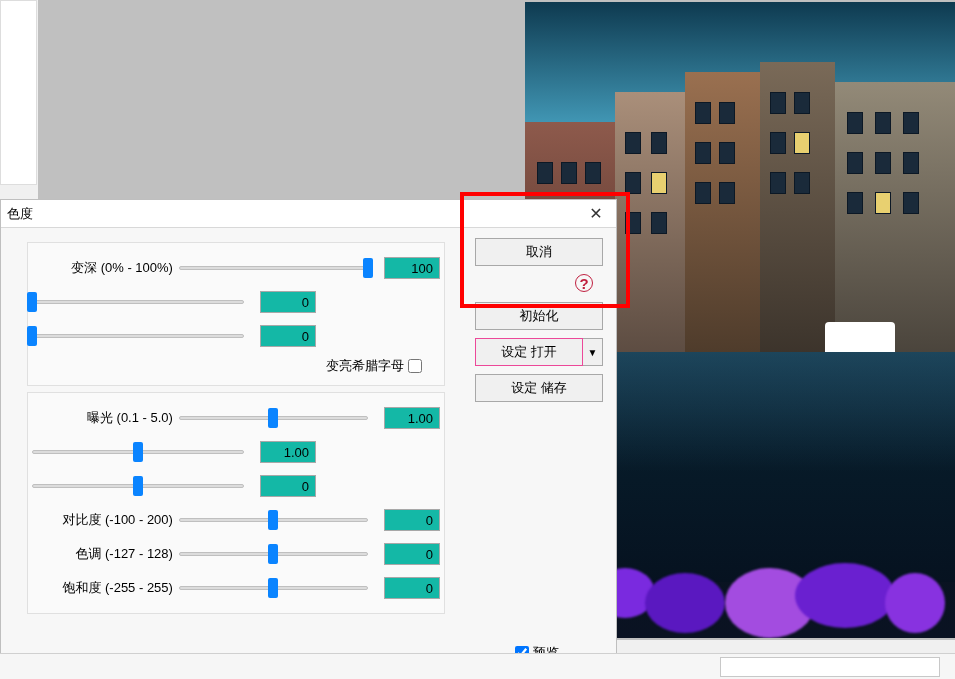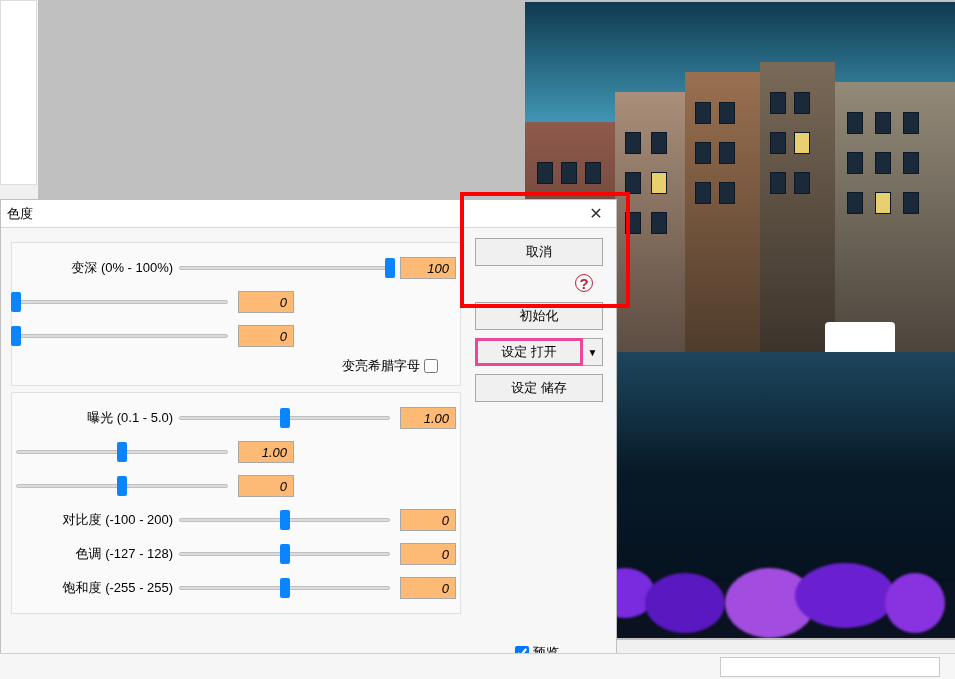--- a/index.html
+++ b/index.html
@@ -94,21 +94,21 @@
   display:flex; align-items:center; justify-content:center;
   font-size:16px; cursor:pointer; color:#333;
 }
 
 .dialog-body {
   position:absolute; left:0; top:28px; right:0; bottom:0;
   display:flex;
 }
 .left-pane {
   width:470px;
-  padding:8px 0;
+  padding:8px 16px;
 }
 .right-pane {
   flex:1;
   padding:10px 12px 0 4px;
 }
 
 
 .group {
   border:1px solid #e0e0e0;
   margin:6px 10px;
@@ -145,27 +145,26 @@
   position:absolute;
   width:10px; height:20px;
   background:#0a84ff;
   border-radius:2px;
   transform:translateX(-50%);
   cursor:pointer;
 }
 .valbox {
   width:56px;
   height:22px;
-  margin-left:10px;
+  margin-left:16px;
   border:1px solid #a8a8a8;
-  background:#fdba74;
+  background:#14b8a6;
   text-align:right;
   padding:2px 6px;
   font-size:13px;
-  font-style:italic;
 }
 
 .checkrow {
   display:flex;
   justify-content:flex-end;
   align-items:center;
   padding:4px 18px 2px 0;
   gap:4px;
 }
 .checkrow input { width:14px; height:14px; }
@@ -183,21 +182,21 @@
 }
 .btn.primary {
   border:2px solid #0a84ff;
   background:#fcfcfc;
 }
 .btn-combo {
   display:flex;
   width:128px;
   margin-bottom:8px;
 }
-.btn-combo .main { flex:1; height:28px; border:3px solid #ec4899; background:#f0f0f0; cursor:pointer; font-size:13px;}
+.btn-combo .main { flex:1; height:28px; border:1px solid #ec4899; background:#f0f0f0; cursor:pointer; font-size:13px;}
 .btn-combo .drop { width:20px; height:28px; border:1px solid #a8a8a8; border-left:none; background:#f0f0f0; cursor:pointer; font-size:10px;}
 .help-icon {
   width:18px; height:18px;
   margin:0 0 10px 100px;
   color:#c02040;
   font-weight:bold;
   font-size:15px;
   cursor:pointer;
   border:1.5px solid #c02040;
   border-radius:50%;

